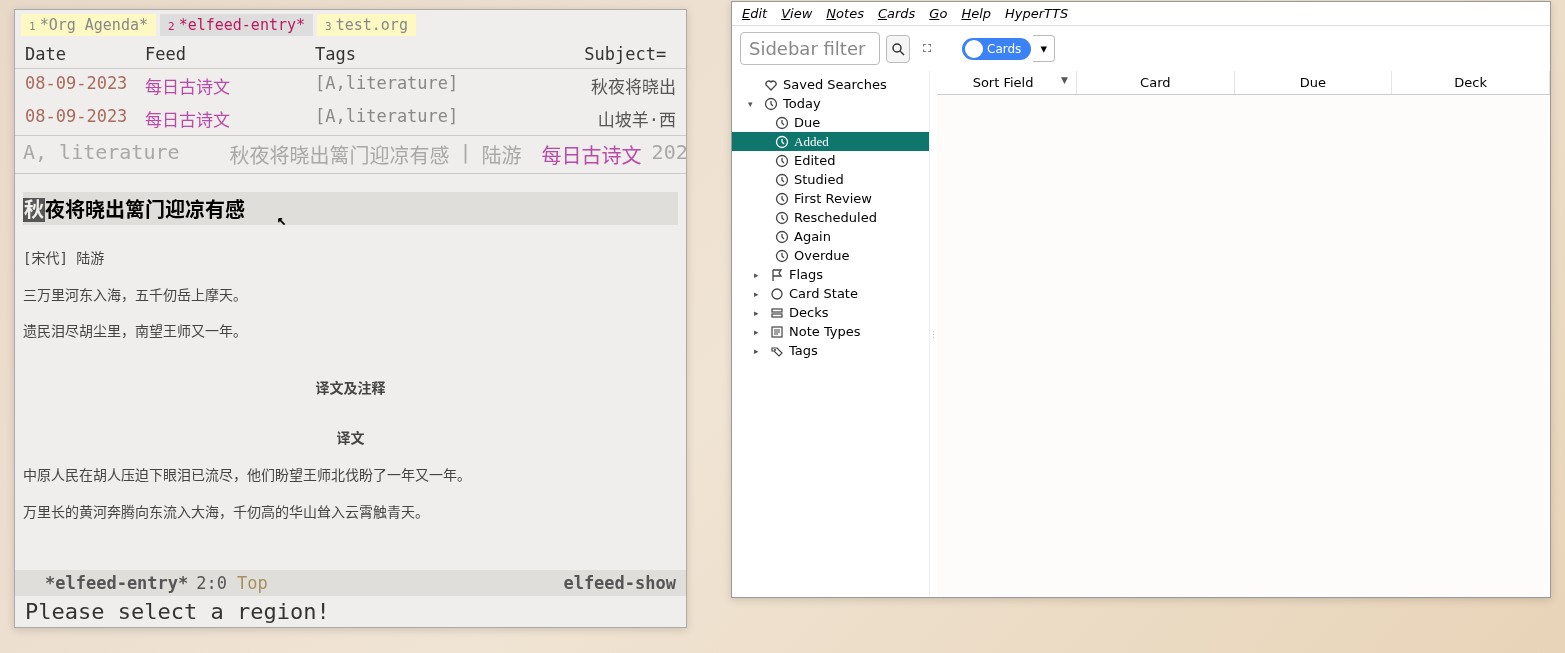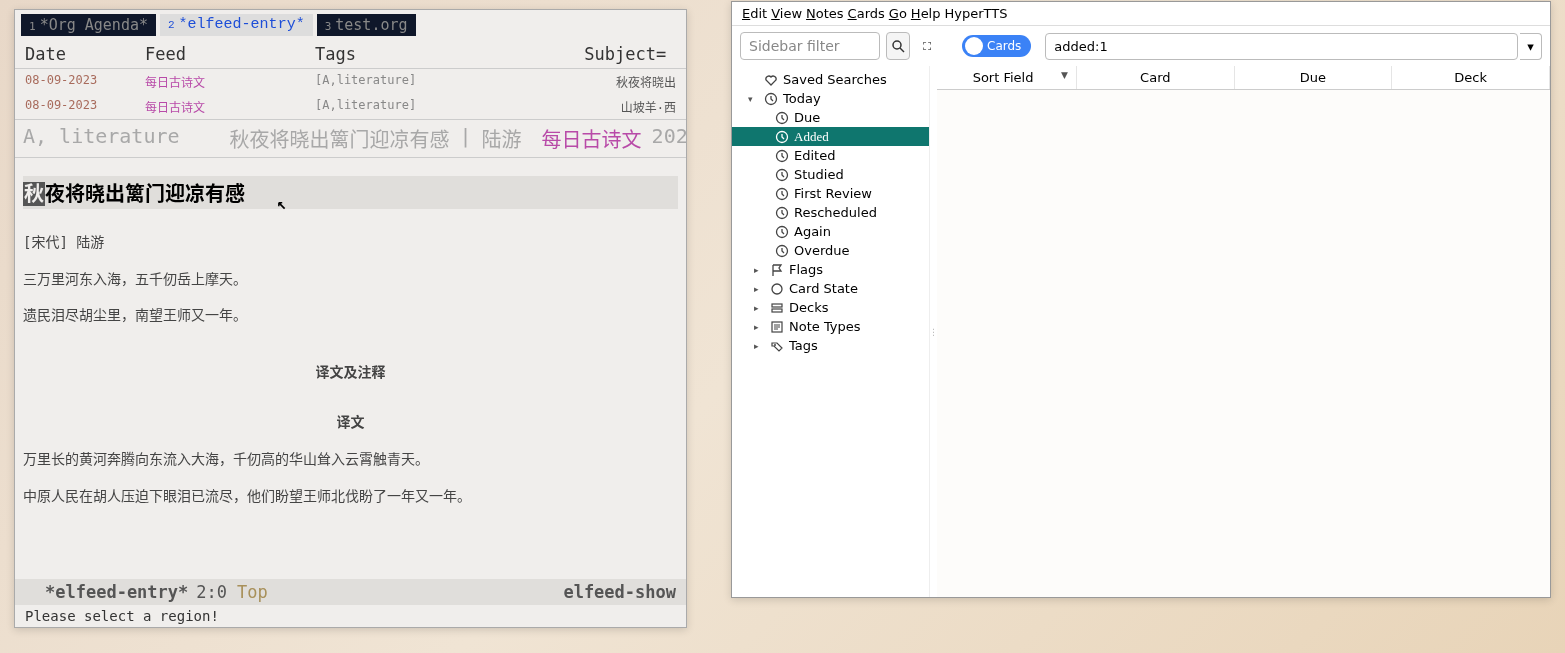--- a/index.html
+++ b/index.html
@@ -31,39 +31,39 @@
   .emacs-tabs {
     display: flex;
     gap: 4px;
     padding: 4px 6px;
     background: #f0eeec;
   }
   .emacs-tab {
     padding: 2px 8px;
     font-size: 15px;
     color: #888;
-    background: #0f172a;
-    cursor: pointer;
-  }
-  .emacs-tab.active { color: #1d4ed8; background: #ddd; font-family: Liberation Mono, monospace; }
+    background: #fef9c3;
+    cursor: pointer;
+  }
+  .emacs-tab.active { color: #be185d; background: #ddd; }
   .emacs-tab .num { font-size: 11px; margin-right: 4px; }
   
   .elfeed-header {
     display: grid;
     grid-template-columns: 120px 170px 250px 1fr 20px;
     padding: 4px 10px;
     font-size: 17px;
     color: #333;
     border-bottom: 1px solid #ccc;
   }
   .elfeed-row {
     display: grid;
     grid-template-columns: 120px 170px 250px 1fr;
     padding: 4px 10px;
-    font-size: 12px;
+    font-size: 17px;
     white-space: nowrap;
     overflow: hidden;
   }
   .col-date { color: #a86b5c; }
   .col-feed { color: #b84aa8; }
   .col-tags { color: #888; }
   .col-subject { color: #555; text-align: right; overflow: hidden; }
   
   .entry-metabar {
     display: flex;
@@ -107,60 +107,61 @@
     background: #e0dedb;
     padding: 3px 10px;
     font-size: 17px;
     color: #555;
     display: flex;
   }
   .modeline .pos { color: #a8905a; }
   .modeline .right { margin-left: auto; font-weight: bold; }
   .minibuffer {
     padding: 3px 10px;
-    font-size: 14px;
+    font-size: 22px;
     color: #333;
   }
   
   
   .anki {
     position: absolute;
     left: 731px;
     top: 1px;
     width: 820px;
     height: 597px;
     background: #fff;
     border: 1px solid #999;
     box-shadow: 0 2px 8px rgba(0,0,0,0.15);
     display: flex;
     flex-direction: column;
     font-size: 13px;
   }
   .anki-menubar {
     display: flex;
-    gap: 4px;
+    gap: 14px;
     padding: 4px 10px;
     border-bottom: 1px solid #ddd;
+    font-style: italic;
   }
   .anki-menubar span { cursor: pointer; }
   .anki-menubar .ul { text-decoration: underline; }
   
   .anki-toolbar {
     display: flex;
     align-items: center;
     padding: 6px 8px;
     gap: 6px;
   }
   .sidebar-filter {
     flex: 0 0 140px;
     border: 1px solid #bbb;
     border-radius: 4px;
     padding: 5px 8px;
     color: #888;
-    font-size: 14px;
+    font-size: 18px;
   }
   .search-btn {
     width: 24px; height: 28px;
     border: 1px solid #bbb;
     border-radius: 4px;
     display: flex; align-items: center; justify-content: center;
     cursor: pointer;
     background: #f5f5f5;
   }
   .select-btn {
@@ -296,22 +297,22 @@
   <div class="entry-body">
     <div class="entry-title">
       <span class="hi">秋</span><span>夜将晓出篱门迎凉有感</span>
       <span class="cursor-pointer">↖</span>
     </div>
     <p>[宋代] 陆游</p>
     <p>三万里河东入海，五千仞岳上摩天。</p>
     <p>遗民泪尽胡尘里，南望王师又一年。</p>
     <p class="section" style="margin-top:30px">译文及注释</p>
     <p class="section" style="margin-top:24px">译文</p>
+    <p>中原人民在胡人压迫下眼泪已流尽，他们盼望王师北伐盼了一年又一年。</p>
     <p>万里长的黄河奔腾向东流入大海，千仞高的华山耸入云霄触青天。</p>
-    <p>中原人民在胡人压迫下眼泪已流尽，他们盼望王师北伐盼了一年又一年。</p>
   </div>
 
   <div class="modeline">
     <span style="width:20px"></span>
     <b>*elfeed-entry*</b>
     <span style="width:8px"></span>
     <span>2:0</span>
     <span style="width:10px"></span>
     <span class="pos">Top</span>
     <span class="right">elfeed-show</span>
@@ -339,21 +340,20 @@
         </svg>
     </div>
     <div class="select-btn">
       <span>⛶</span>
     </div>
     <div style="width:12px"></div>
     <div class="toggle-cards">
       <div class="toggle-knob"></div>
       <span>Cards</span>
     </div>
-    <div class="query-input">added:1</div>
     <div class="query-dd">
       <span>▾</span>
     </div>
   </div>
 
   <div class="anki-body">
     <div class="anki-sidebar" id="anki-tree">
         <div class="tree-item d0">
           <span class="tree-arrow" style="visibility: hidden;"></span>
           <span class="tree-icon">

